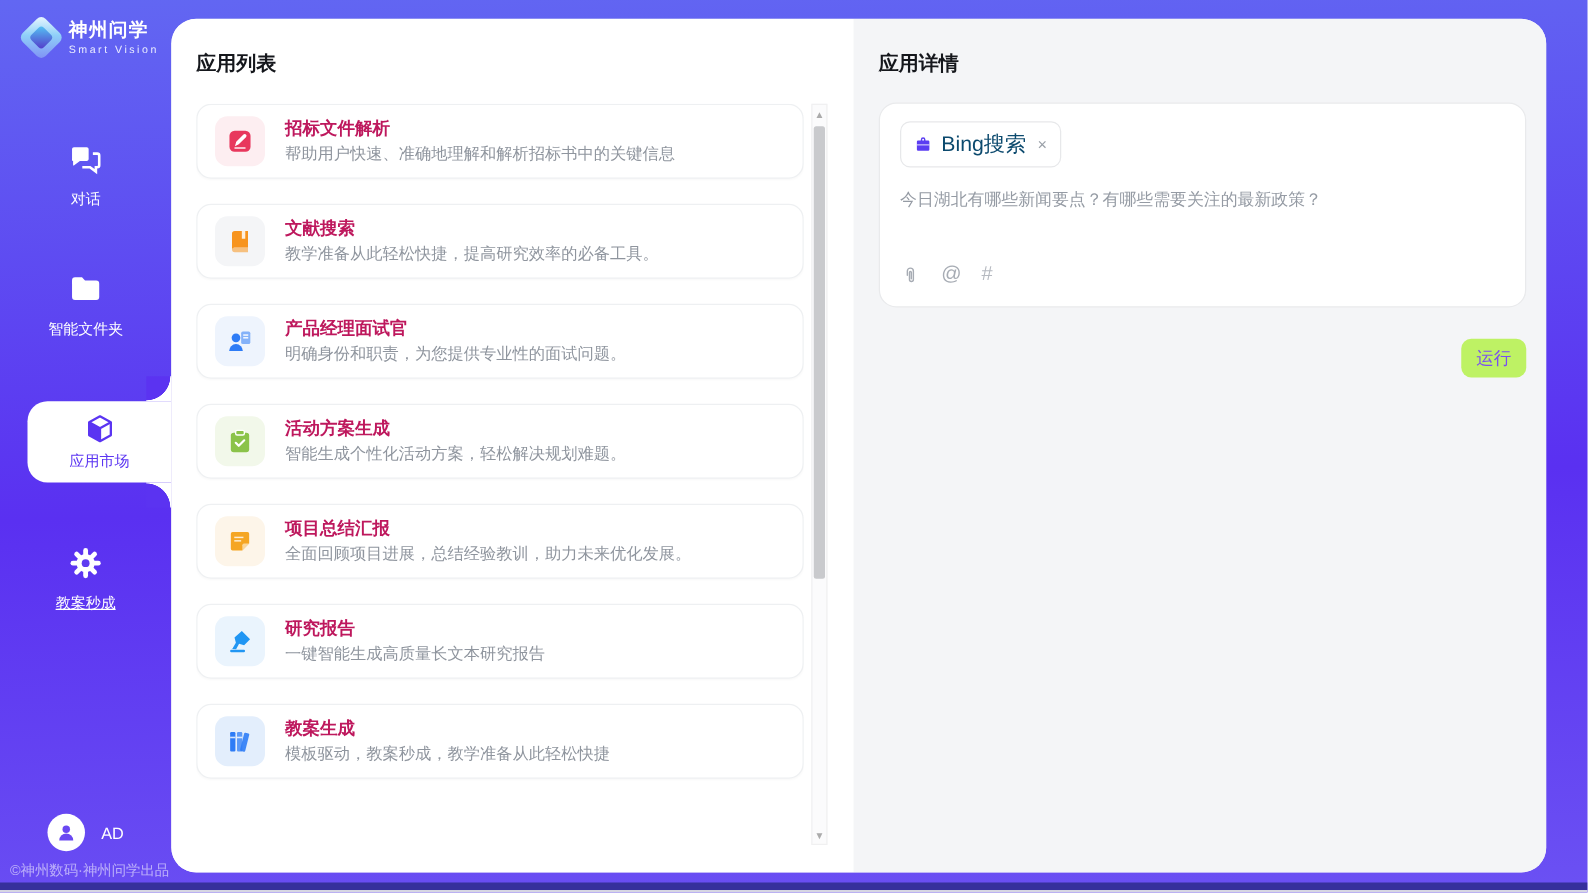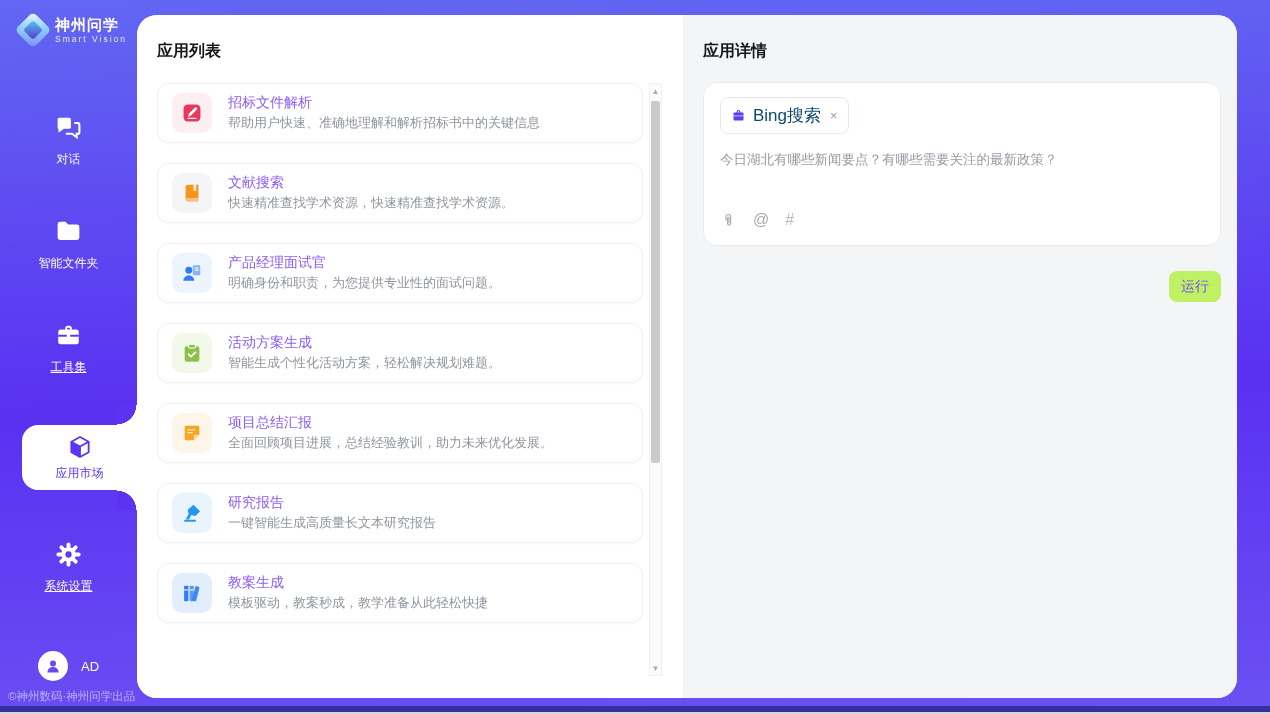--- a/index.html
+++ b/index.html
@@ -55,21 +55,21 @@
   .apps-list{position:absolute;top:68px;left:20px;right:40px;bottom:0;
              display:flex;flex-direction:column;gap:20px;overflow:hidden;}
   .app-card{min-height:60px;max-height:60px;border:1px solid #eef0f2;border-radius:12px;
             display:flex;align-items:center;padding:0 14px;gap:16px;background:#fff;
             box-sizing:border-box;cursor:pointer;box-shadow:0 1px 2px rgba(31,35,41,.03);flex:none;height:60px;}
   .app-card.selected{background:#f5edfe;border-color:#a877f7;
             box-shadow:0 0 0 1px #d9c3fb,0 3px 10px rgba(140,80,240,.18);}
   .tile{width:40px;height:40px;border-radius:10px;display:flex;align-items:center;justify-content:center;flex:none;}
   .tile svg{width:22px;height:22px;display:block;}
   .app-text{display:flex;flex-direction:column;gap:5px;min-width:0;}
-  .app-name{font-size:14px;font-weight:normal;color:#8b5cf6;line-height:1.1;}
+  .app-name{font-size:14px;font-weight:bold;color:#be185d;line-height:1.1;}
   .app-desc{font-size:13px;color:#8f959e;line-height:1.2;white-space:nowrap;}
 
   .scrollbar{position:absolute;top:68px;right:21px;width:13px;bottom:22px;
              background:#fbfbfc;border:1px solid #f0f0f1;box-sizing:border-box;}
   .sb-arrow{position:absolute;left:0;right:0;height:14px;display:flex;align-items:center;
             justify-content:center;color:#ababab;font-size:8px;cursor:pointer;}
   .sb-arrow.up{top:0;} .sb-arrow.down{bottom:0;}
   .sb-thumb{position:absolute;left:1px;right:1px;top:17px;height:362px;background:#c9cacd;border-radius:2px;cursor:pointer;}
 
   .detail-panel{flex:1;position:relative;box-sizing:border-box;padding:26px 0 0 20px;background:#f4f5f7;}
@@ -112,48 +112,40 @@
           <path fill="none" stroke="#fff" stroke-width="1.7" d="M16.8 8.2h2.9c.7 0 1.3.6 1.3 1.3v6.4c0 .7-.6 1.3-1.3 1.3h-.9v2.9l-3.9-2.9H9.8"></path>
         </svg>
         <span class="nav-label">对话</span>
       </div>
       <div class="nav-item">
         <svg class="nav-icon" viewBox="0 0 24 24">
           <path fill="#fff" d="M3 6a2 2 0 0 1 2-2h4.6l2 2.2H19a2 2 0 0 1 2 2V17a2 2 0 0 1-2 2H5a2 2 0 0 1-2-2z"></path>
         </svg>
         <span class="nav-label">智能文件夹</span>
       </div>
-      <div class="nav-item">
-        <svg class="nav-icon" viewBox="0 0 24 24">
-          <path fill="#fff" d="M9.3 7V5.8c0-1 .8-1.8 1.8-1.8h1.8c1 0 1.8.8 1.8 1.8V7h3.8a2 2 0 0 1 2 2v8.3a2 2 0 0 1-2 2H5.5a2 2 0 0 1-2-2V9a2 2 0 0 1 2-2h3.8zm1.6 0h2.2V5.8a.3.3 0 0 0-.3-.3h-1.6a.3.3 0 0 0-.3.3z"></path>
-          <rect x="3.5" y="11.4" width="17" height="1.6" fill="#5b33f1"></rect>
-          <rect x="10.6" y="10.5" width="2.8" height="3.4" rx=".7" fill="#fff"></rect>
-        </svg>
-        <span class="nav-label u">工具集</span>
-      </div>
       <div class="nav-item active">
         <svg class="nav-icon" viewBox="0 0 24 24">
           <path d="M12 2.8l8 4.4v9.6l-8 4.4-8-4.4V7.2z" fill="none" stroke="#5b35f2" stroke-width="1.7" stroke-linejoin="round"></path>
           <path d="M4 7.2l8 4.4m0 0l8-4.4M12 11.6v9.6" fill="none" stroke="#5b35f2" stroke-width="1.7"></path>
           <path d="M4 7.2l8 4.4v9.6l-8-4.4z" fill="#5b35f2"></path>
         </svg>
         <span class="nav-label">应用市场</span>
       </div>
       <div class="nav-item">
         <svg class="nav-icon" viewBox="0 0 24 24">
           <g fill="#fff">
             <rect x="10.4" y="2" width="3.2" height="20" rx="1.6"></rect>
             <rect x="10.4" y="2" width="3.2" height="20" rx="1.6" transform="rotate(45 12 12)"></rect>
             <rect x="10.4" y="2" width="3.2" height="20" rx="1.6" transform="rotate(90 12 12)"></rect>
             <rect x="10.4" y="2" width="3.2" height="20" rx="1.6" transform="rotate(135 12 12)"></rect>
             <circle cx="12" cy="12" r="6"></circle>
           </g>
           <circle cx="12" cy="12" r="2.6" fill="#5e3bf1"></circle>
         </svg>
-        <span class="nav-label u">系统设置</span>
+        <span class="nav-label u">教案秒成</span>
       </div>
     </div>
 
   <div class="user-row">
     <div class="avatar">
       <svg viewBox="0 0 24 24">
         <circle cx="12" cy="8.6" r="4" fill="#6a48f2"></circle>
         <path d="M4.5 20.5a7.5 7.5 0 0 1 15 0z" fill="#6a48f2"></path>
       </svg>
     </div>
@@ -183,21 +175,21 @@
         <div class="app-card">
           <span class="tile" style="background:#f4f5f7">
             <svg viewBox="0 0 24 24">
               <path fill="#f7941e" d="M5 5.5A2.5 2.5 0 0 1 7.5 3H19v14.5H7.5A2.5 2.5 0 0 0 5 19z"></path>
               <path fill="#f7941e" opacity=".55" d="M5 19a2.5 2.5 0 0 0 2.5 2.5H19v-4H7.5A2.5 2.5 0 0 0 5 19z"></path>
               <rect x="13.6" y="3" width="3" height="6.8" fill="#fff" opacity=".85"></rect>
             </svg>
           </span>
           <span class="app-text">
             <span class="app-name">文献搜索</span>
-            <span class="app-desc">快速精准查找学术资源，快速精准查找学术资源。</span>
+            <span class="app-desc">教学准备从此轻松快捷，提高研究效率的必备工具。</span>
           </span>
         </div>
         <div class="app-card">
           <span class="tile" style="background:#eef4fd">
             <svg viewBox="0 0 24 24">
               <rect x="13" y="3.5" width="8" height="11" rx="1.5" fill="#2e7cf6" opacity=".55"></rect>
               <rect x="14.8" y="6" width="4.4" height="1.2" fill="#fff"></rect>
               <rect x="14.8" y="8.4" width="4.4" height="1.2" fill="#fff"></rect>
               <circle cx="8.5" cy="9" r="3.8" fill="#2e7cf6"></circle>
               <path d="M2.5 20.5a6 6 0 0 1 12 0z" fill="#2e7cf6"></path>

